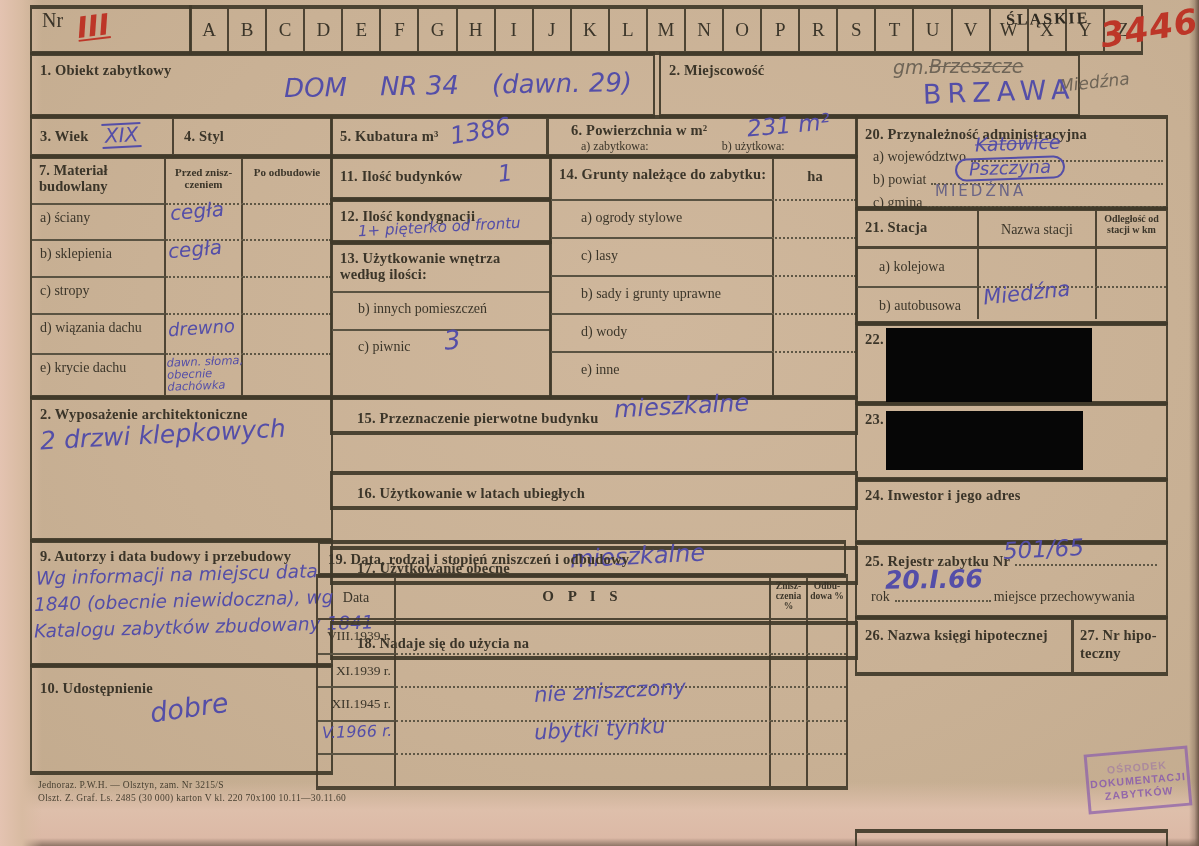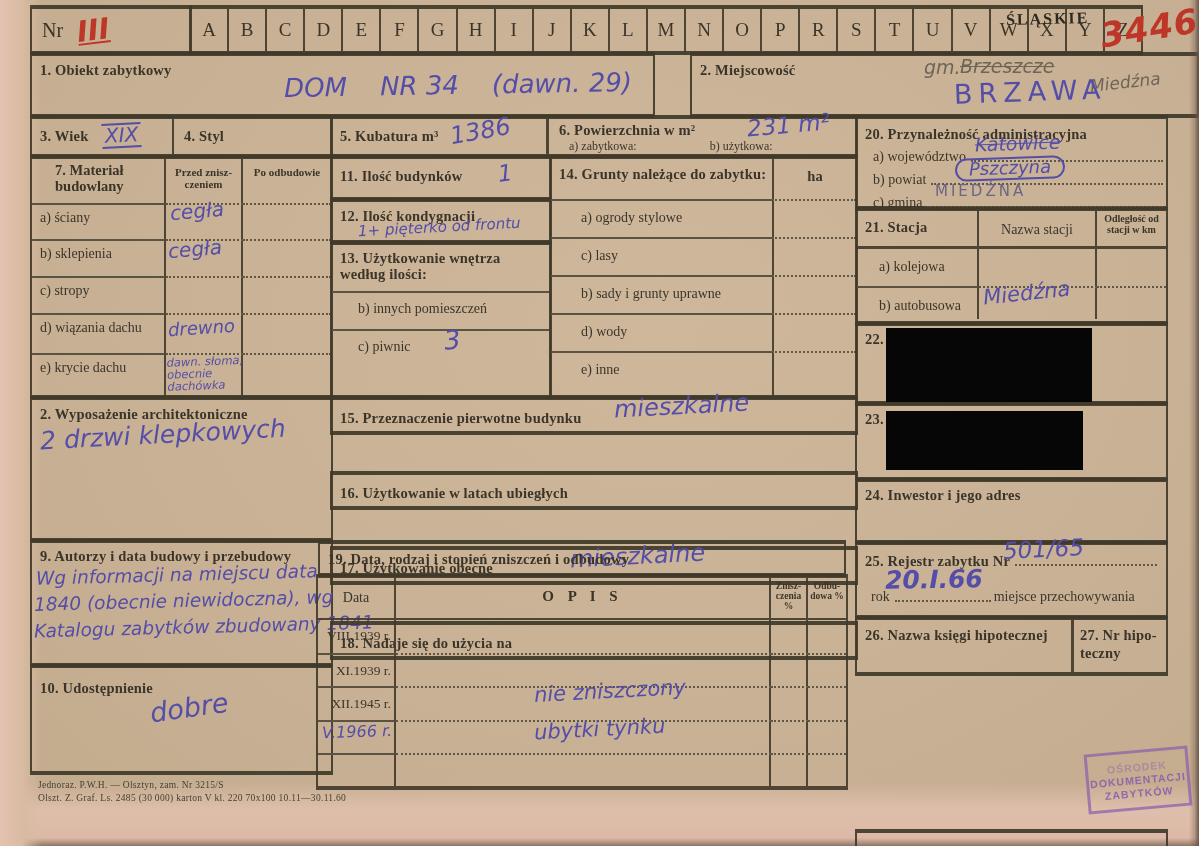--- a/index.html
+++ b/index.html
@@ -20,46 +20,46 @@
   .sec{position:absolute;border:2px solid rgba(64,57,41,.92);border-top-width:4px;border-bottom-width:4px;background:rgba(0,0,0,0);}
   .lbl{font-weight:bold;font-size:14.5px;letter-spacing:.2px;line-height:16px}
   .sub{font-size:14px;line-height:16px}
   .small{font-size:11px;font-weight:bold;line-height:12px}
   
   .hwa{position:absolute;font-family:"DejaVu Sans",sans-serif;font-style:italic;color:#544ea8;white-space:pre;line-height:1.05;}
   .pc{color:#6f6557;font-family:"DejaVu Sans",sans-serif;font-style:italic}
   .red{color:#bd3628;font-family:"DejaVu Sans",sans-serif;font-style:italic;font-weight:bold}
   .leader{flex:1;border-bottom:2px dotted #5f5745;margin:0 3px 3px 5px}
   
-  .nrcell{display:flex;align-items:center;padding-left:10px;gap:14px}
+  .nrcell{display:flex;align-items:flex-start;padding-left:10px;gap:14px}
   .alpha{display:flex}
   .acell{flex:1;display:flex;align-items:center;justify-content:center;font-size:19px;}
   .acell + .acell{border-left:2px solid rgba(64,57,41,.9)}
   .slaskie{position:absolute;left:1006px;top:10px;font-weight:bold;font-size:16px;letter-spacing:2px;color:#2f2a21;transform:rotate(-1.5deg);z-index:7}
   .corner{position:absolute;left:1100px;top:8px;font-size:34px;transform:rotate(-9deg);z-index:7;letter-spacing:1px}
   
   .b7head{display:flex;height:44px}
-  .b7head .h1{width:134px;border-right:2px solid rgba(64,57,41,.9);padding:3px 2px 0 23px;font-weight:bold;font-size:14.5px;line-height:16px}
+  .b7head .h1{width:134px;border-right:2px solid rgba(64,57,41,.9);padding:3px 2px 0 7px;font-weight:bold;font-size:14.5px;line-height:16px}
   .b7head .h2{width:77px;border-right:2px solid rgba(64,57,41,.9);text-align:center;padding-top:7px}
   .b7head .h3{flex:1;text-align:center;padding-top:7px}
   .b7row{display:flex}
   .b7row .b7l{width:134px;border-right:2px solid rgba(64,57,41,.9);border-top:2px solid #5a5342;padding:5px 2px 0 8px}
   .b7row .b7m{width:77px;border-right:2px solid rgba(64,57,41,.9);border-top:2px dotted #5f5745;position:relative}
   .b7row .b7r{flex:1;border-top:2px dotted #5f5745}
   
   .b13row{position:relative;border-top:2px solid #5a5342;padding:8px 0 0 26px}
   
   .b14head{display:flex;height:40px}
   .b14hl{flex:1;padding:7px 0 0 8px}
   .b14hr{width:84px;border-left:2px solid rgba(64,57,41,.9);text-align:center;padding-top:9px;font-size:14.5px;font-weight:bold}
   .b14row{display:flex;height:38px}
   .b14row .rl{flex:1;border-top:2px solid #5a5342;padding:9px 0 0 30px}
   .b14row .rr{width:84px;border-left:2px solid rgba(64,57,41,.9);border-top:2px dotted #5f5745}
   
-  .rowlbl{padding:9px 0 0 8px;position:relative}
+  .rowlbl{padding:9px 0 0 25px;position:relative}
   
   .t19title{height:29px;padding:7px 0 0 8px}
   .t19{position:absolute;left:-2px;right:-2px;top:33px;bottom:-4px;border:2px solid rgba(64,57,41,.9);border-top-width:4px;border-bottom-width:4px;display:flex;flex-direction:column}
   .t19h{display:flex;border-bottom:2px solid rgba(64,57,41,.9);height:42px}
   .cd{width:78px;border-right:2px solid rgba(64,57,41,.9)}
   .co{flex:1;border-right:2px solid rgba(64,57,41,.9);position:relative}
   .cz{width:37px;border-right:2px solid rgba(64,57,41,.9)}
   .cb{width:38px}
   .t19h .cd{text-align:center;padding-top:12px;font-size:14px}
   .t19h .co{text-align:center;padding-top:10px;font-size:15px;letter-spacing:5px;font-weight:bold}
@@ -126,21 +126,21 @@
     <div class="acell">Y</div>
     <div class="acell">Z</div>
   </div>
   <div class="slaskie">ŚLĄSKIE</div>
   <div class="corner red">3446</div>
 
   <div class="sec" style="left:30px;top:52px;width:625px;height:66px">
     <div class="lbl" style="padding:6px 0 0 8px">1. Obiekt zabytkowy</div>
     <span class="hwa" style="left:252px;top:16px;font-size:26px;transform:rotate(-1deg)">DOM    NR 34    (dawn. 29)</span>
   </div>
-  <div class="sec" style="left:690px;top:52px;width:509px;height:66px">
+  <div class="sec" style="left:659px;top:52px;width:421px;height:66px">
     <div class="lbl" style="padding:6px 0 0 8px">2. Miejscowość</div>
     <span class="hwa pc" style="left:232px;top:2px;font-size:19px">gm.</span>
     <span class="hwa pc" style="left:268px;top:1px;font-size:19px;text-decoration:line-through">Brzeszcze</span>
     <span class="hwa pc" style="left:398px;top:18px;font-size:17px;transform:rotate(-6deg)">Miedźna</span>
     <span class="hwa" style="left:262px;top:22px;font-size:27px;letter-spacing:6px;font-style:normal;transform:rotate(-2deg)">BRZAWA</span>
   </div>
 
   <div class="sec" style="left:30px;top:115px;width:303px;height:43px;display:flex">
     <div style="width:142px;border-right:2px solid rgba(64,57,41,.9);padding:8px 0 0 8px;position:relative">
       <span class="lbl">3. Wiek</span>
@@ -207,21 +207,21 @@
   <div class="sec" style="left:30px;top:664px;width:303px;height:111px">
     <div class="lbl" style="padding:12px 0 0 8px">10. Udostępnienie</div>
     <span class="hwa" style="left:118px;top:26px;font-size:27px;transform:rotate(-8deg)">dobre</span>
   </div>
 
   <div class="sec" style="left:330px;top:115px;width:528px;height:43px;display:flex">
     <div style="width:217px;border-right:3px solid rgba(64,57,41,.9);padding:8px 0 0 8px;position:relative">
       <span class="lbl">5. Kubatura m³</span>
       <span class="hwa" style="left:118px;top:0px;font-size:24px;transform:rotate(-10deg)">1386</span>
     </div>
-    <div style="flex:1;padding:3px 0 0 10px;position:relative">
+    <div style="flex:1;padding:3px 0 0 22px;position:relative">
       <div class="lbl">6. Powierzchnia w m²</div>
       <div style="font-size:12px;padding:1px 0 0 10px">
         <span>a) zabytkowa:</span>
         <span style="margin-left:70px">b) użytkowa:</span>
       </div>
       <span class="hwa" style="left:198px;top:-6px;font-size:23px;transform:rotate(-5deg)">231 m²</span>
     </div>
   </div>
 
   <div class="sec" style="left:330px;top:155px;width:222px;height:46px">

